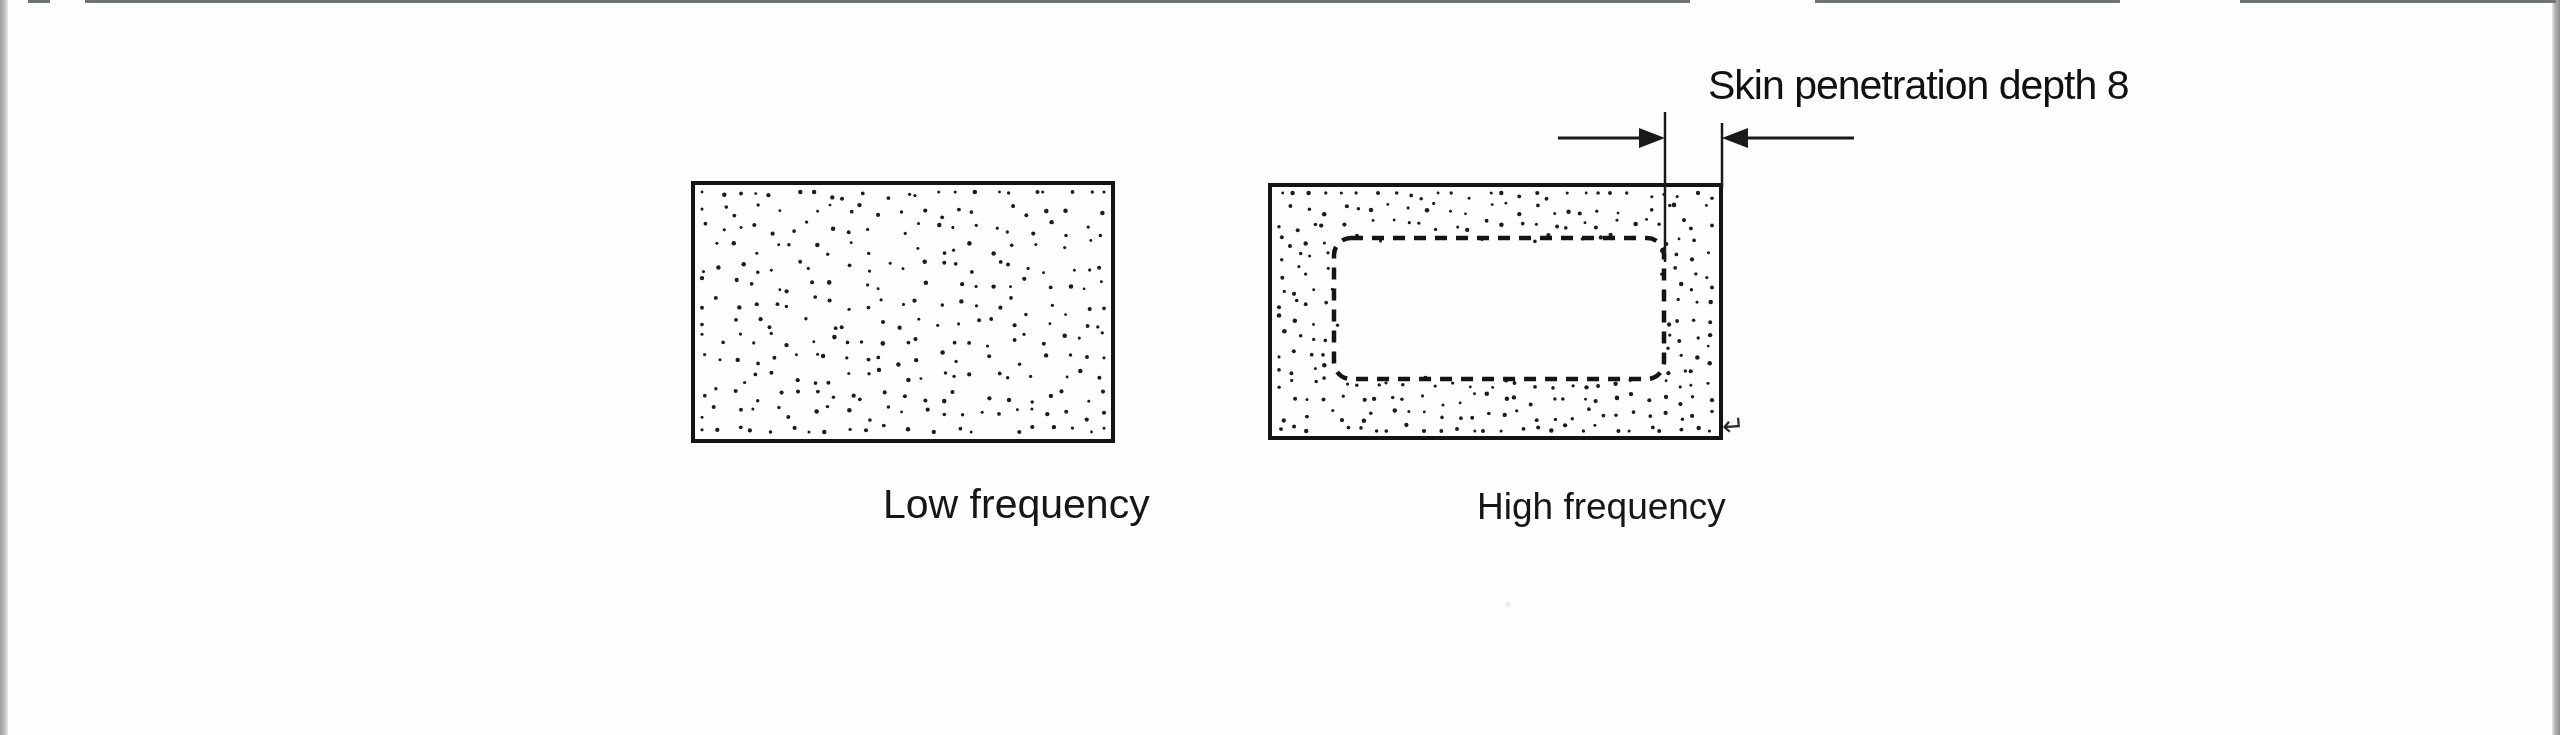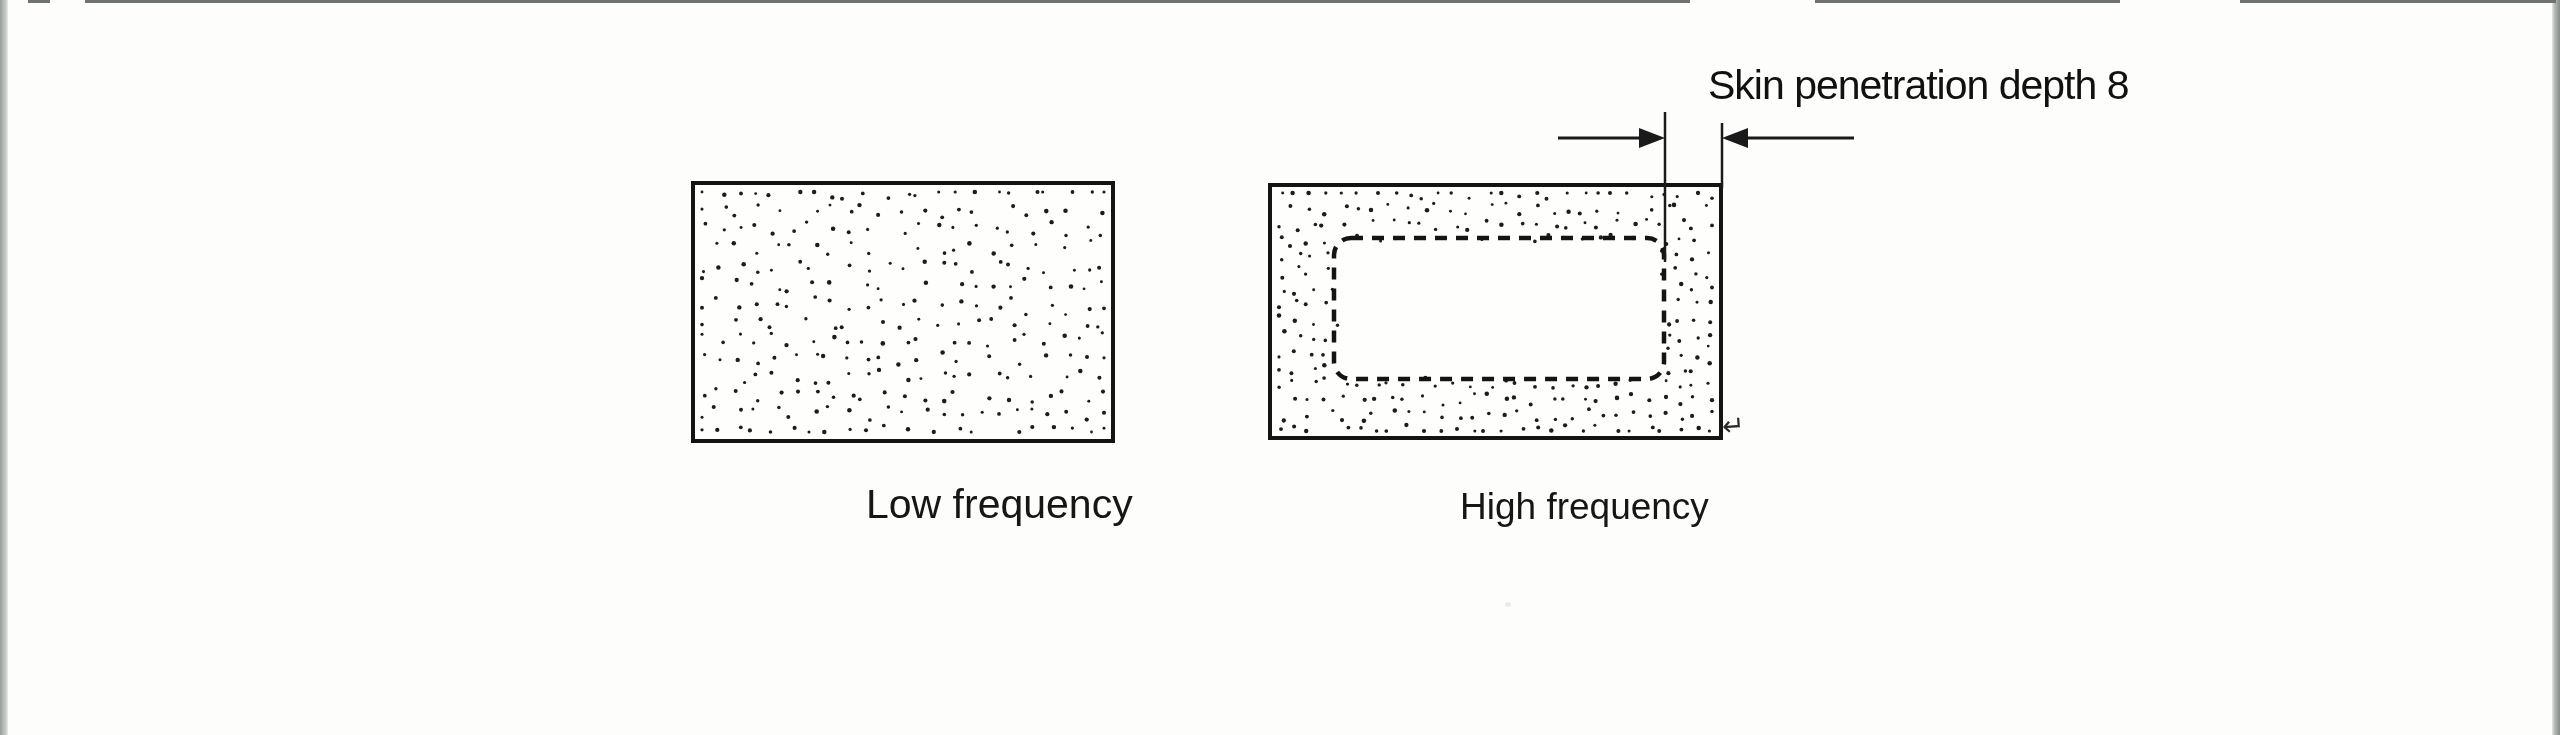--- a/index.html
+++ b/index.html
@@ -34,20 +34,21 @@
     background: #6e7370;
   }
   .diagram-svg {
     position: absolute;
     left: 0; top: 0;
   }
   .caption {
     position: absolute;
     white-space: nowrap;
     color: #161616;
+    margin-left: 17px;
   }
   .caption.low  { left: 866px;  top: 481px; font-size: 41px; }
   .caption.high { left: 1460px; top: 486px; font-size: 37px; text-align: right; }
   .annotation-label {
     position: absolute;
     left: 1708px; top: 62px;
     font-size: 41px;
     letter-spacing: -1px;
     white-space: nowrap;
     color: #111111;

